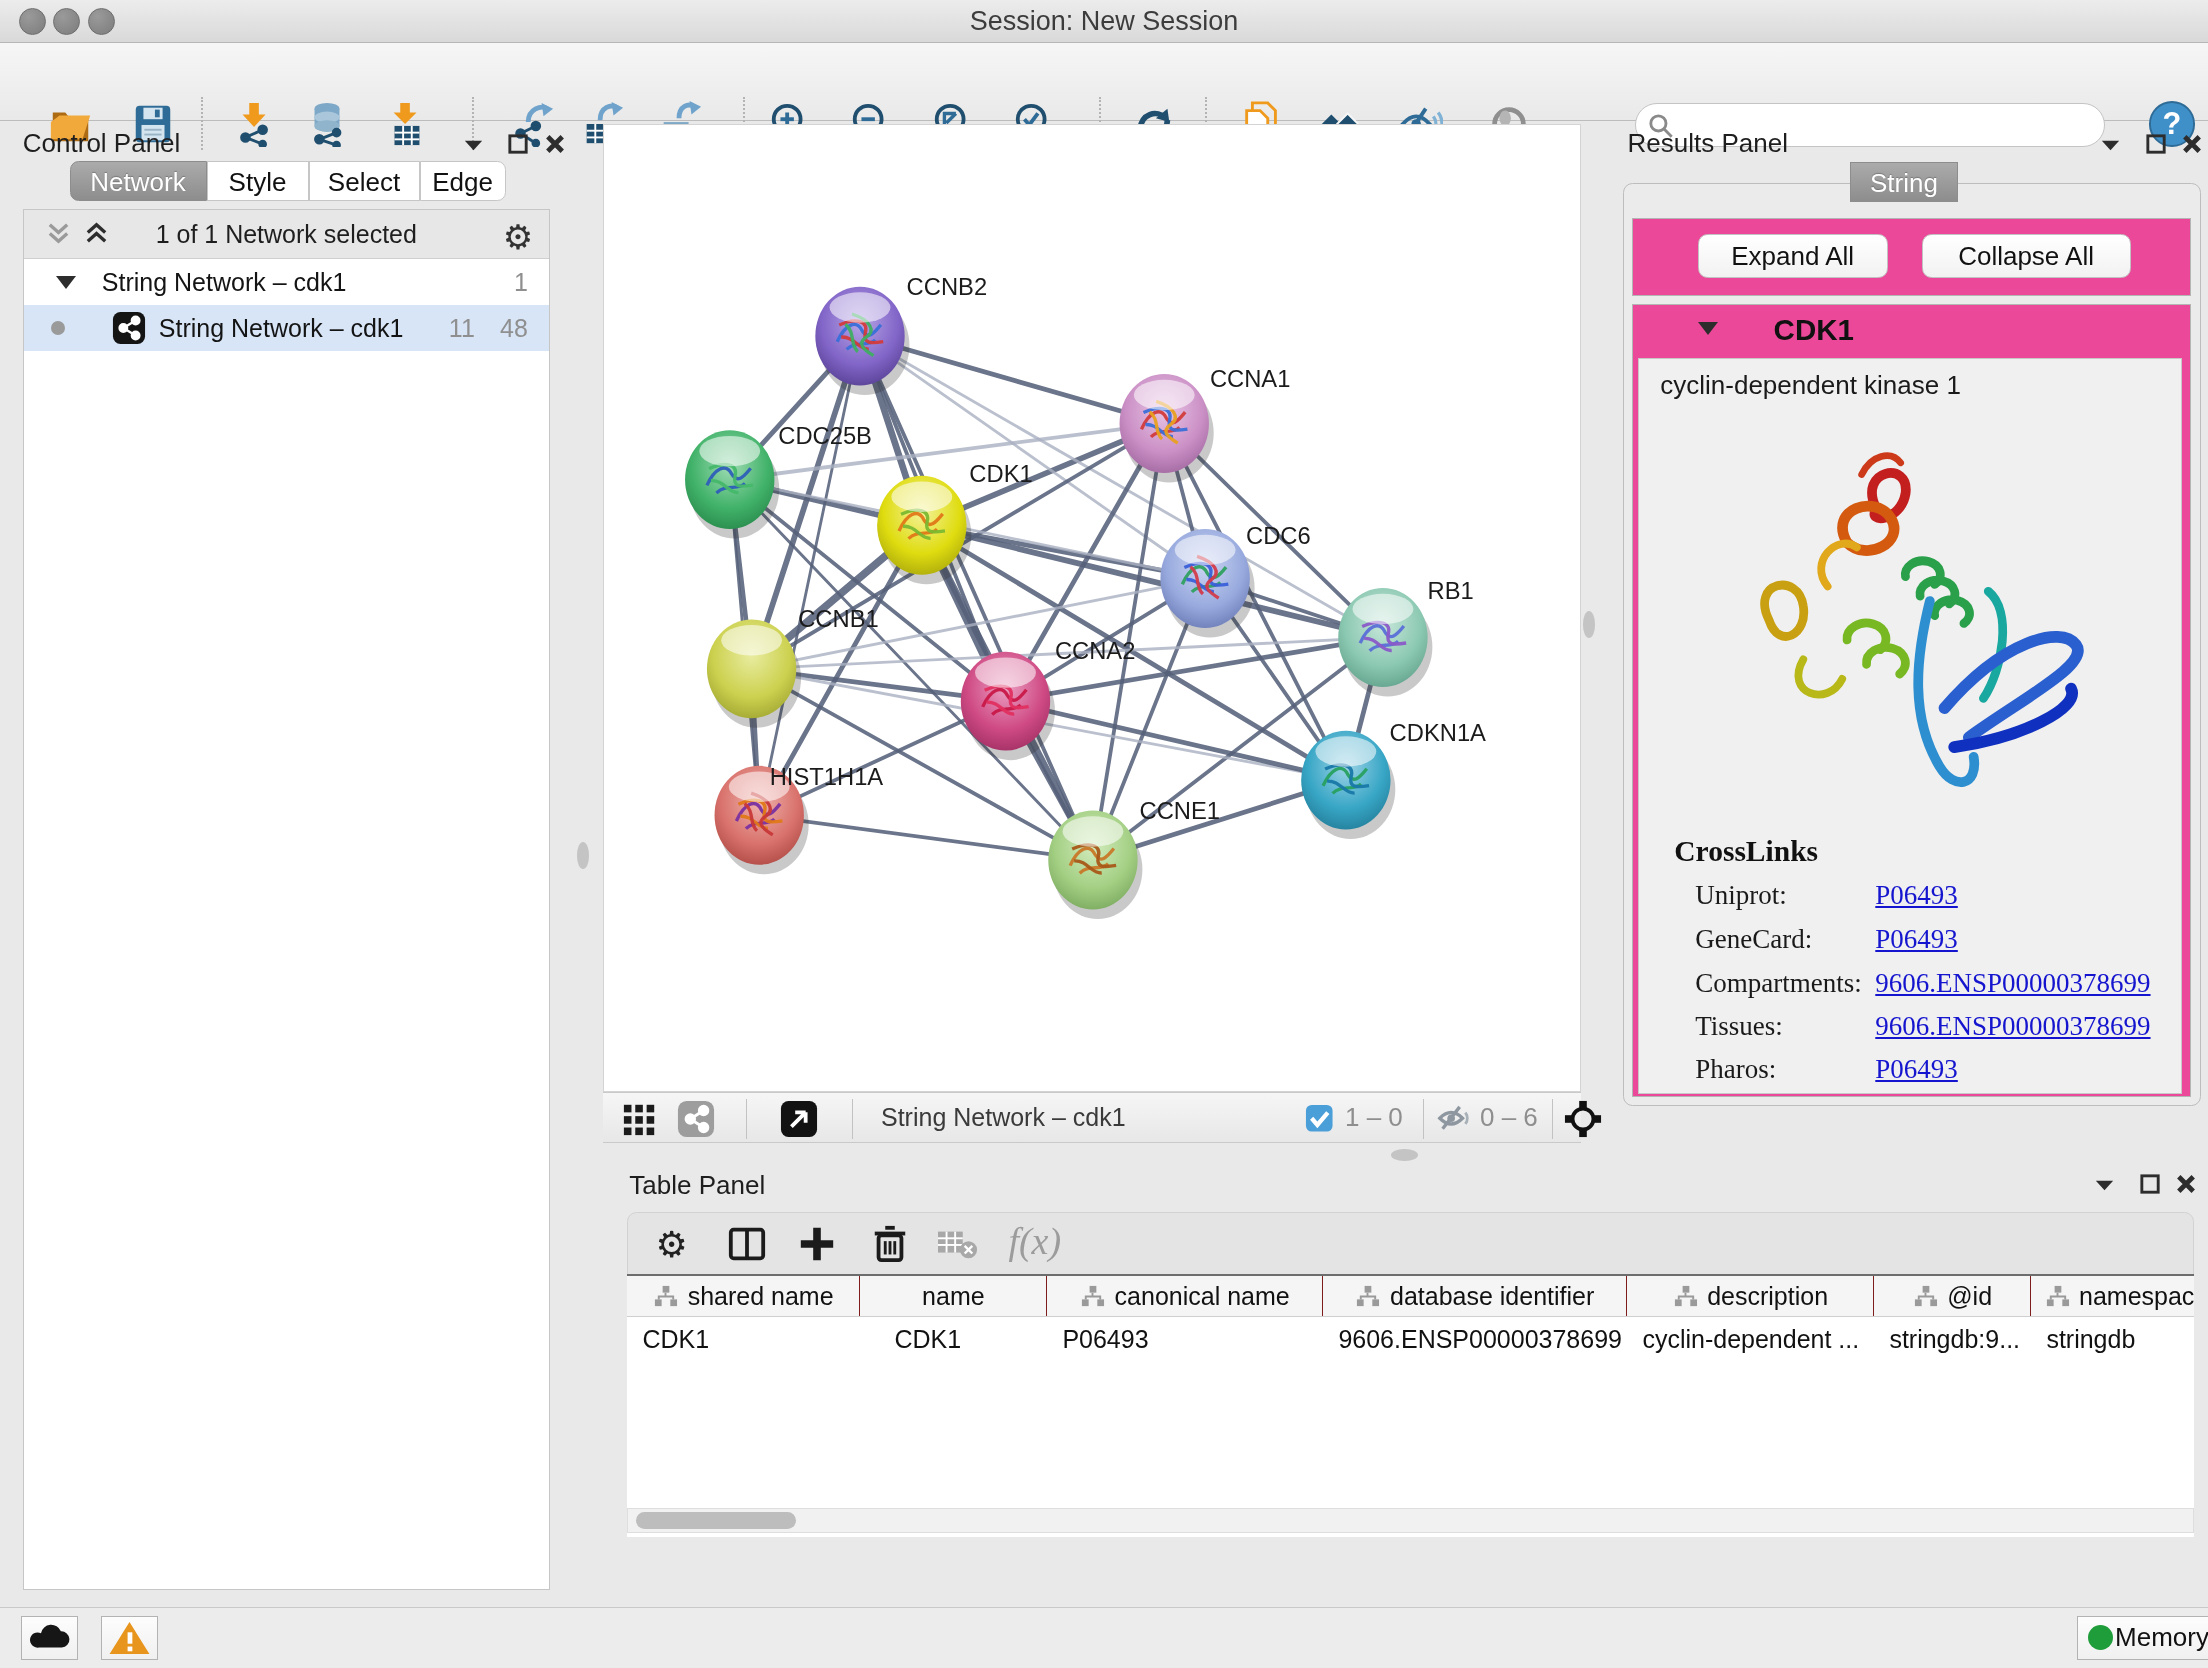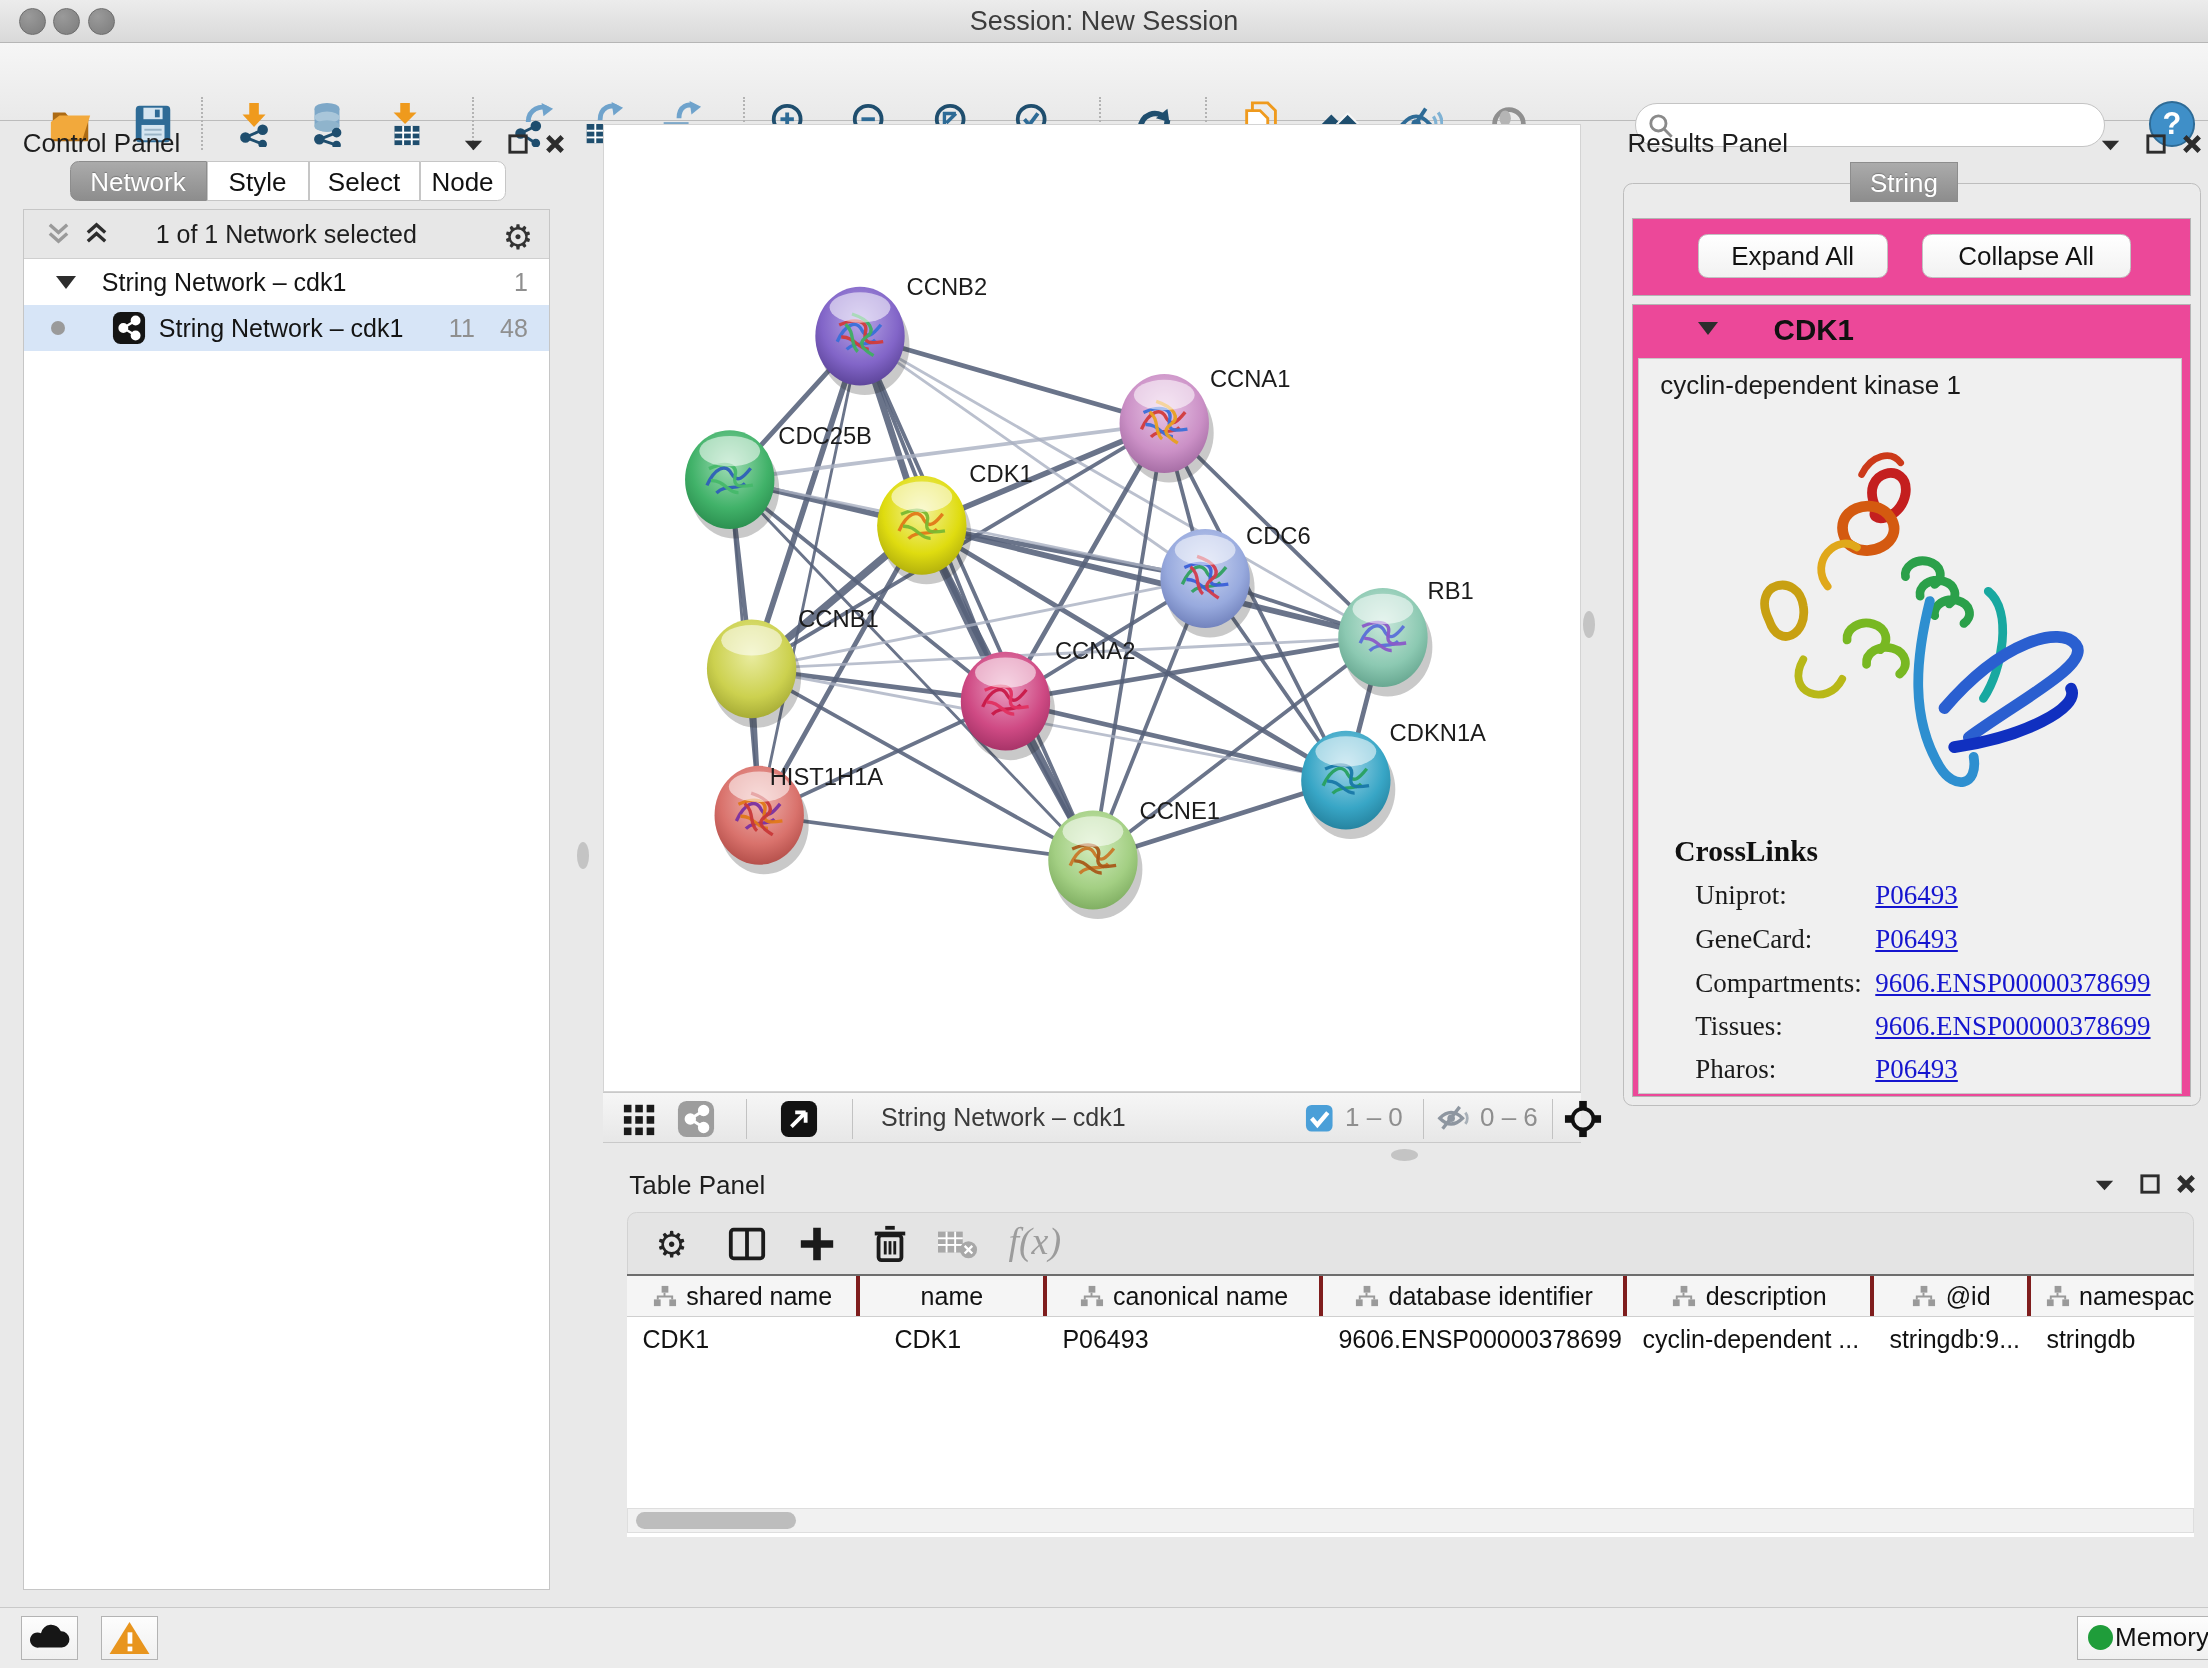--- a/index.html
+++ b/index.html
@@ -56,21 +56,21 @@
   .xl-link{font-size:27px;color:#1515cf;text-decoration:underline;cursor:pointer;}
   
   #table-panel{left:616px;top:1166px;width:1592px;height:441px;}
   #tp-toolbar{left:11.4px;top:46px;width:1567px;height:63px;background:#e4e4e4;border:1px solid #d2d2d2;
     border-radius:9.5px 9.5px 0 0;box-sizing:border-box;}
   .tp-ic{top:11.4px;width:40px;height:40px;cursor:pointer;}
   #tp-table{left:11.4px;top:108px;width:1567px;height:263px;background:#fff;border-top:2.9px solid #6d6d6d;
     box-sizing:border-box;}
   #tp-head{display:flex;height:40px;background:#f5f5f5;border-bottom:1px solid #cfcfcf;overflow:hidden;}
   .th{display:flex;align-items:center;justify-content:center;gap:9.5px;font-size:25px;color:#111;
-    border-right:4px solid #7f1d1d;box-sizing:border-box;flex:none;cursor:pointer;}
+    border-right:1px solid #7f1d1d;box-sizing:border-box;flex:none;cursor:pointer;}
   #tp-row{display:flex;height:44px;overflow:hidden;}
   .td{font-size:25px;color:#111;padding-left:15px;line-height:44px;box-sizing:border-box;flex:none;
     white-space:nowrap;overflow:hidden;}
   #tp-scroll{left:11.4px;top:342px;width:1567px;height:25px;background:#f1f1f1;border:1px solid #dedede;box-sizing:border-box;}
   #tp-thumb{left:7.6px;top:2.9px;width:160px;height:17px;background:#bdbdbd;border-radius:8.6px;cursor:grab;}
   #tp-tabs{left:510px;top:390px;height:40px;display:flex;}
   
   #statusbar{left:0;top:1607px;width:2208px;height:61px;background:#ececec;border-top:1px solid #c9c9c9;}
   .sb-btn{top:7.6px;height:42px;background:linear-gradient(#fdfdfd,#f0f0f0);border:1.9px solid #b3b3b3;cursor:pointer;}
   #memory-btn{left:2047px;width:141px;display:flex;align-items:center;justify-content:center;gap:2px;
@@ -289,21 +289,21 @@
   <span class="win-ctl abs" style="left:533px;top:7.6px">
       <svg width="25" height="25" viewBox="0 0 26 26">
         <path d="M5,5 L20,20 M20,5 L5,20" stroke="#2d2d2d" stroke-width="5"></path>
       </svg>
     </span>
 
   <div class="abs" style="left:60px;top:37px;display:flex">
     <div class="tab sel" style="width:137px;border-radius:8.6px 0 0 8.6px">Network</div>
     <div class="tab" style="width:102px">Style</div>
     <div class="tab" style="width:111px">Select</div>
-    <div class="tab" style="width:86px;border-radius:0 8.6px 8.6px 0">Node</div>
+    <div class="tab" style="width:86px;border-radius:0 8.6px 8.6px 0">Edge</div>
   </div>
 
   <div id="cp-list" class="abs">
     <div id="cp-list-header" class="abs">
       <span class="abs" style="left:21px;top:11.4px">
         <svg width="27" height="27" viewBox="0 0 28 28">
             <path d="M5,4 l9,8 9,-8 M5,13 l9,8 9,-8" stroke="#9a9a9a" stroke-width="3.5" fill="none"></path>
           </svg>
         </span>
       <span class="abs" style="left:59px;top:11.4px">

